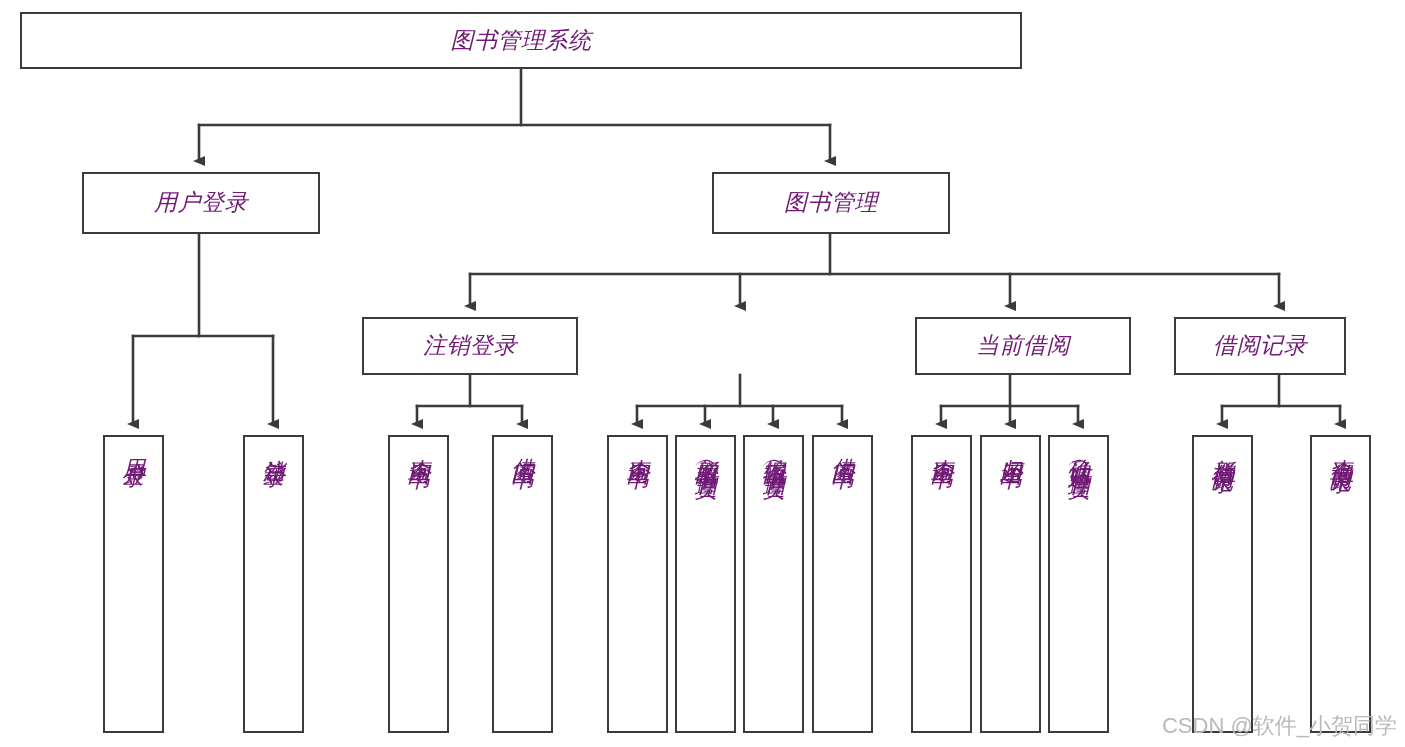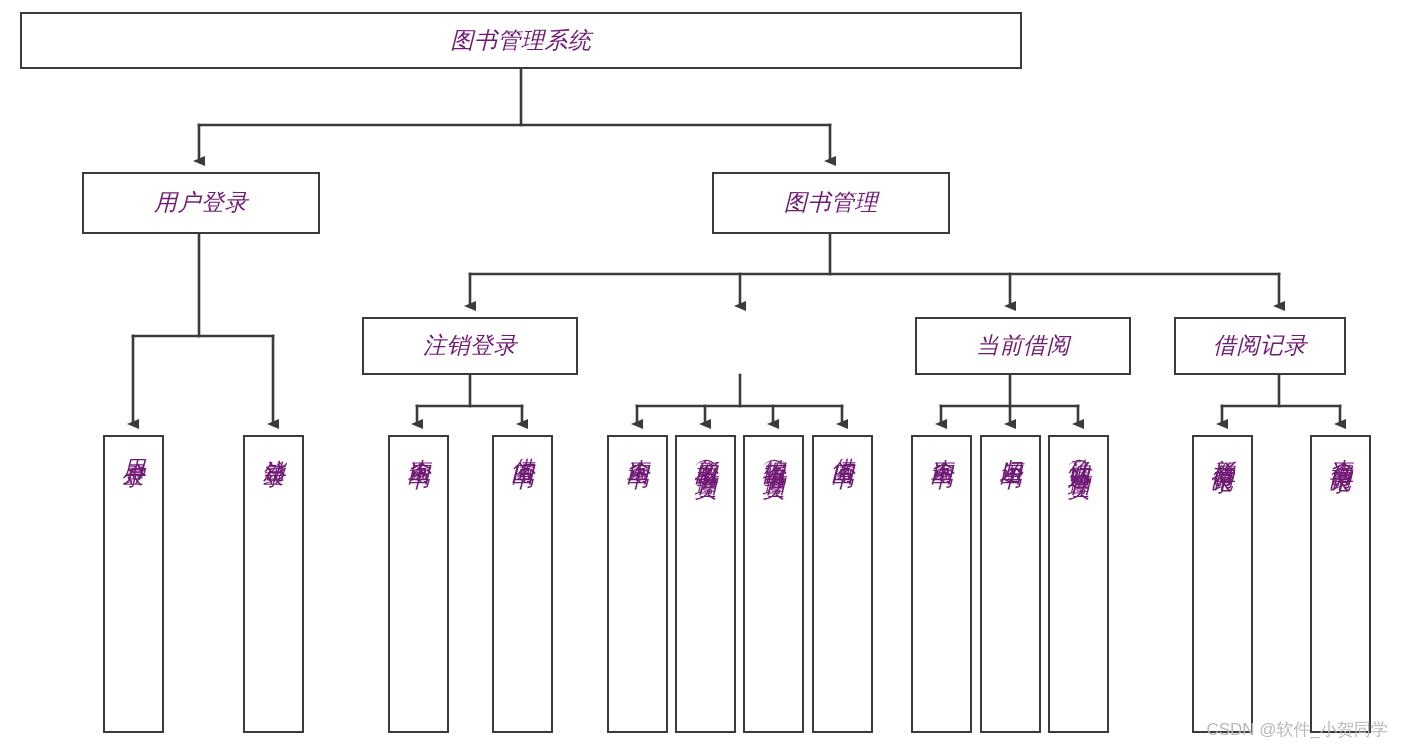--- a/index.html
+++ b/index.html
@@ -57,23 +57,23 @@
   .node-box.vert .node-label {
     writing-mode: vertical-rl;
     text-orientation: upright;
     font-size: 22px;
     line-height: 1.18;
     letter-spacing: 3px;
     margin: 0 auto;
   }
   .watermark {
     position: absolute;
-    right: 17px;
+    right: 8px;
     bottom: 6px;
-    font-size: 17px;
+    font-size: 22px;
     color: #b9b9b9;
     white-space: nowrap;
     font-family: "Liberation Sans", "DejaVu Sans", sans-serif;
   }
 </style>
 </head>
 <body>
 
 <div id="diagram-root">
 

